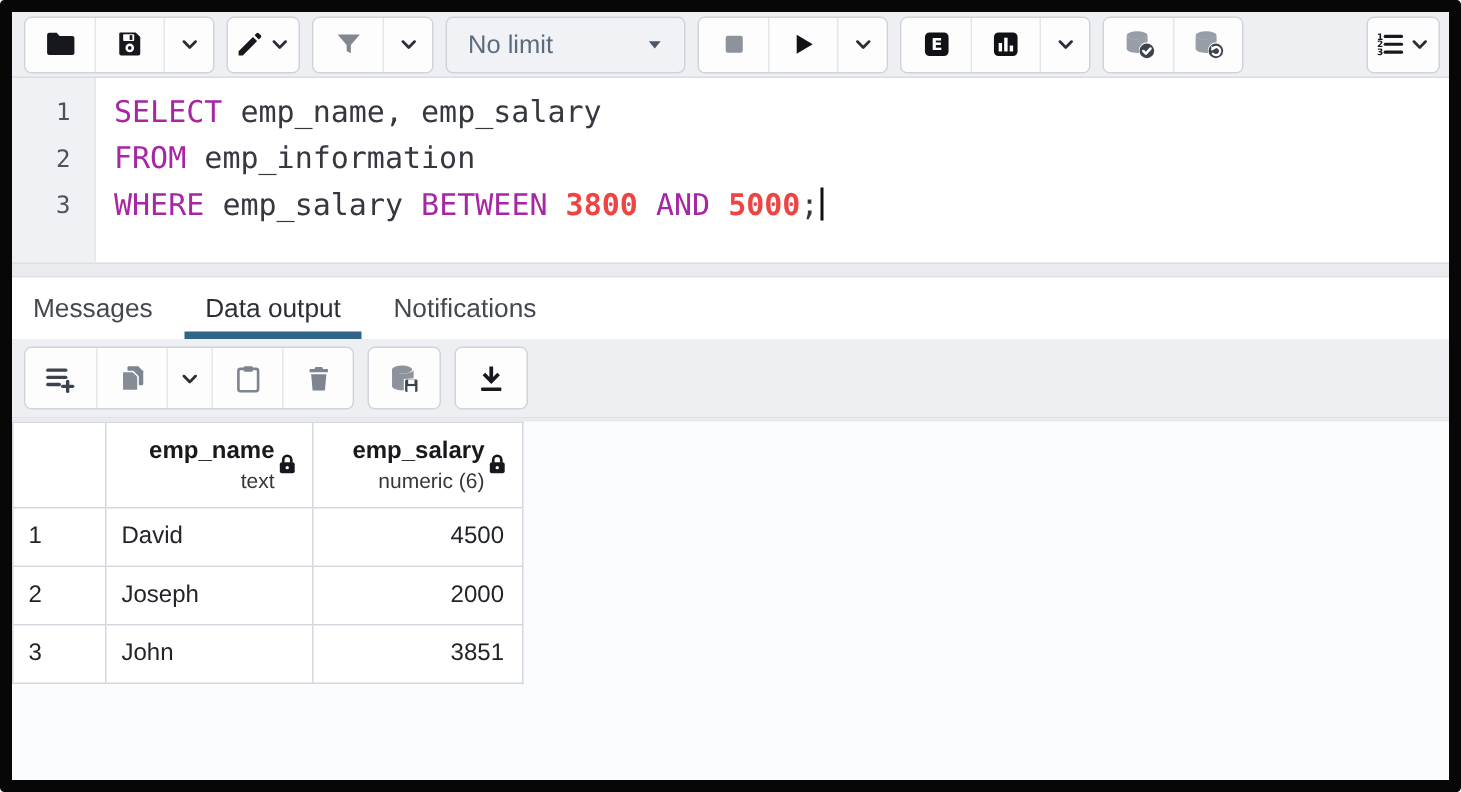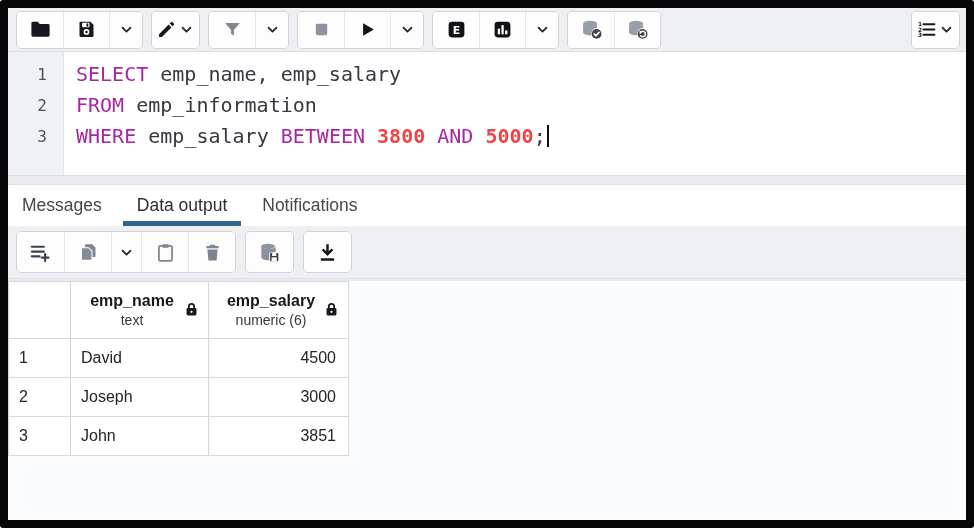--- a/index.html
+++ b/index.html
@@ -44,21 +44,21 @@
   
   .toolbar2 { height:53px; flex:0 0 53px; background:#edeff3; border-bottom:1px solid #dcdfe4; display:flex; align-items:center; padding:0 8px; gap:9px; }
   .toolbar2 .btn-group { height:42px; }
   .toolbar2 .tb-btn { min-width:47px; }
   .toolbar2 .tb-btn.narrow { min-width:30px; }
 
   
   .results { flex:1; background:#fbfcfd; border-top:2px solid #e7e9ed; overflow:hidden; }
   table.grid { border-collapse:collapse; table-layout:fixed; }
   .grid th, .grid td { border:1px solid #d4d7dd; background:#fff; }
-  .grid th { height:57px; vertical-align:middle; text-align:center; padding:4px 8px 4px 10px; font-weight:normal;margin-top:48px; }
+  .grid th { height:57px; vertical-align:middle; text-align:right; padding:4px 8px 4px 10px; font-weight:normal;margin-top:48px; }
   .col-rownum { width:62px; }
   .col-name { width:138px; }
   .col-salary { width:140px; }
   .hdr-wrap { display:flex; align-items:center; }
   .hdr-text { flex:1; }
   .hdr-name { font-size:16px; font-weight:bold; color:#17191c; line-height:1.35; }
   .hdr-type { font-size:14px; color:#34373c; line-height:1.35; }
   .grid td { height:39px; font-size:16px; color:#212429; padding:0 10px; }
   .cell-rownum { color:#3c4046; padding-left:10px; }
   .cell-num { text-align:right; padding-right:12px !important; }
@@ -119,20 +119,28 @@
               </svg>
             </span>
           </div>
           <div class="tb-btn narrow">
             <span class="icon">
               <svg viewBox="0 0 24 24" width="17" height="17">
                 <path d="M6.5 9.5L12 15l5.5-5.5" fill="none" stroke="#2a2e35" stroke-width="2.6" stroke-linecap="round" stroke-linejoin="round"></path>
               </svg>
             </span>
           </div>
+        </div>
+        <div class="limit-select">
+          <span class="limit-text">No limit</span>
+          <span class="icon">
+            <svg viewBox="0 0 24 24" width="19" height="19">
+              <path fill="#4a5568" d="M7 9.5h10L12 15.5z"></path>
+            </svg>
+          </span>
         </div>
         <div class="btn-group">
           <div class="tb-btn">
             <span class="icon">
               <svg viewBox="0 0 24 24" width="21" height="21">
                 <rect x="5.5" y="5.5" width="13" height="13" rx="1.6" fill="#8d939c"></rect>
               </svg>
             </span>
           </div>
           <div class="tb-btn">
@@ -368,21 +376,21 @@
           </thead>
         <tbody id="grid-body">
             <tr>
               <td class="cell-rownum">1</td>
               <td>David</td>
               <td class="cell-num">4500</td>
             </tr>
             <tr>
               <td class="cell-rownum">2</td>
               <td>Joseph</td>
-              <td class="cell-num">3000</td>
+              <td class="cell-num">2000</td>
             </tr>
             <tr>
               <td class="cell-rownum">3</td>
               <td>John</td>
               <td class="cell-num">3851</td>
             </tr>
           </tbody>
       </table>
     </div>
 

